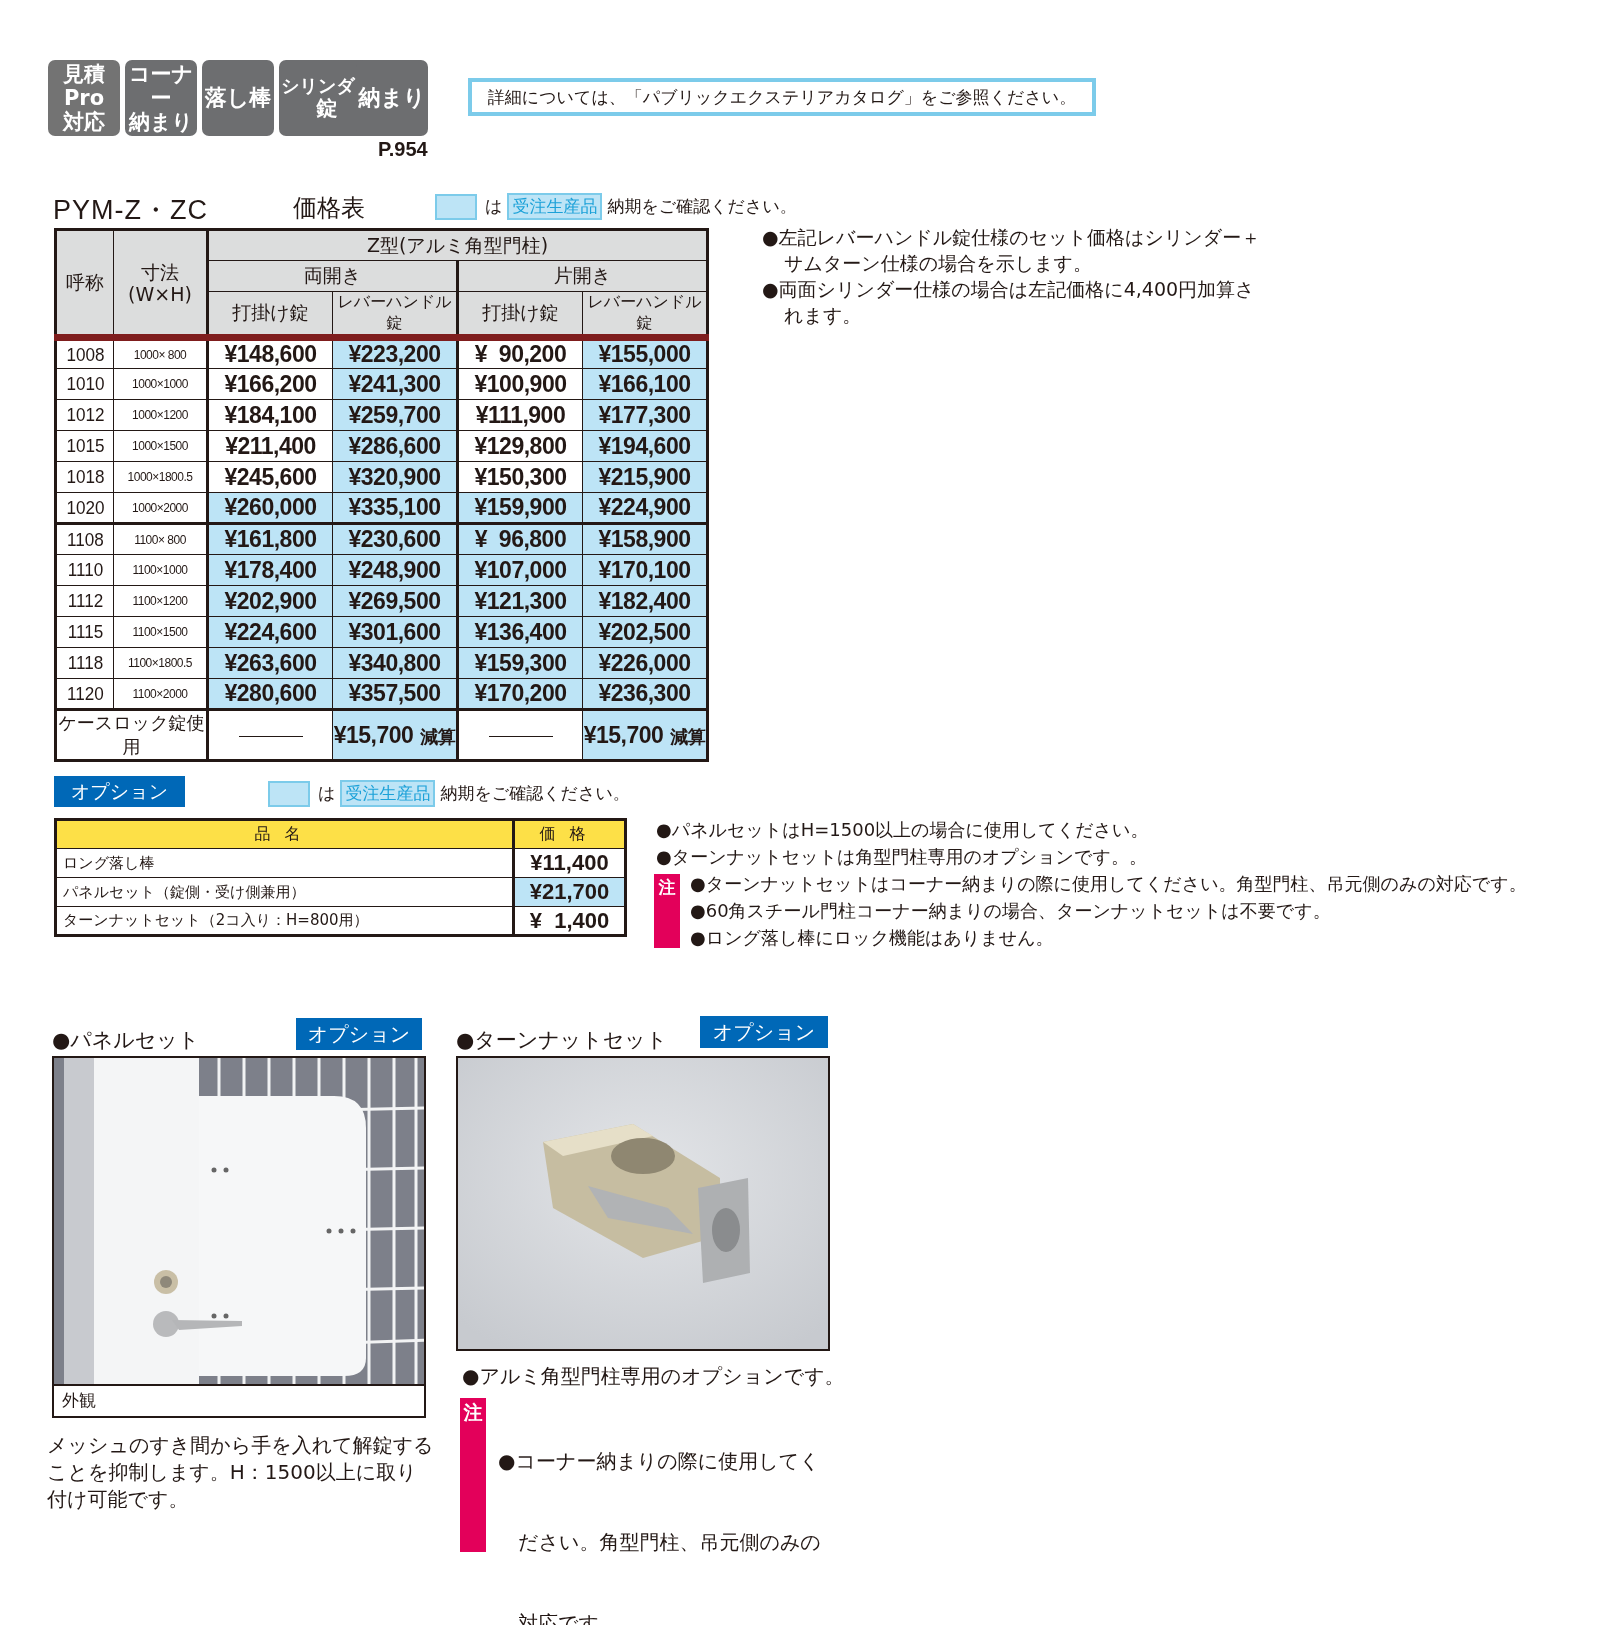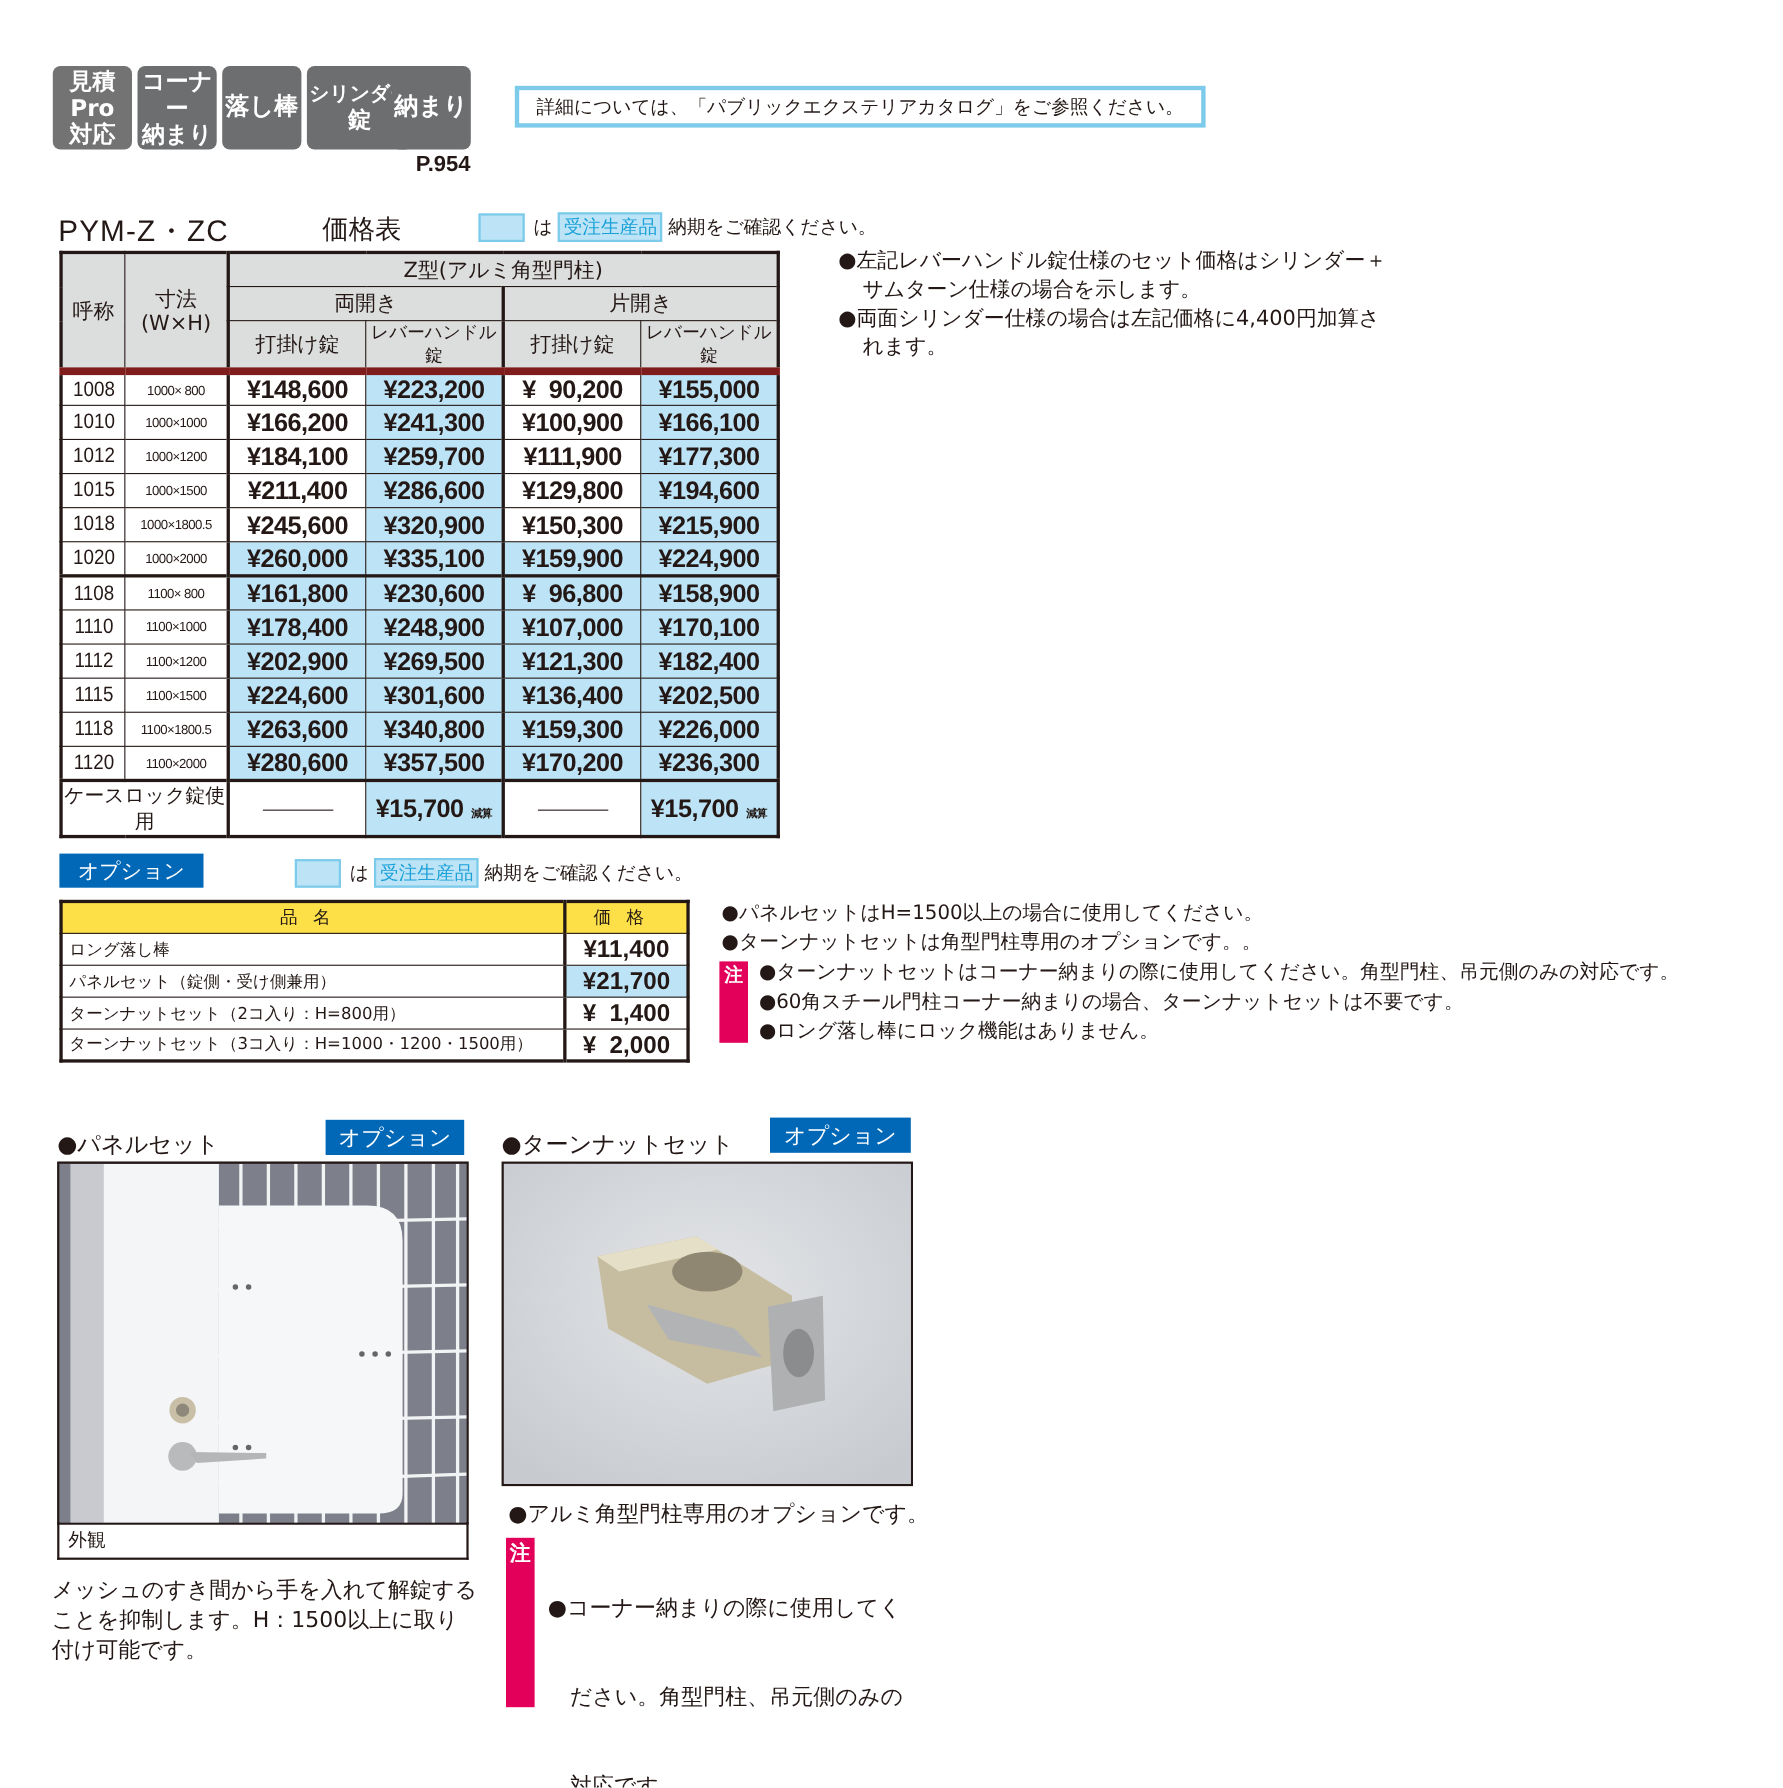--- a/index.html
+++ b/index.html
@@ -23,21 +23,21 @@
   table { border-collapse:collapse; }
   .ptable { position:absolute; left:54px; top:228px; border:3px solid #231815; }
   .ptable td, .ptable th { border:1px solid #231815; padding:0; text-align:center; height:31px; box-sizing:border-box; }
   .ptable th { background:#dcdddd; font-weight:normal; font-size:19px; }
   .ptable .thick-r { border-right:3px solid #231815; }
   .ptable .thick-b { border-bottom:7px solid #7f1d1d; }
   .ptable td.code { font-family:"Liberation Sans", sans-serif; font-size:19px; width:58px; transform:scaleX(0.9); }
   .ptable td.size { font-family:"Liberation Sans", sans-serif; font-size:12px; width:94px; letter-spacing:-0.5px; }
   .ptable td.price { font-family:"Liberation Sans", sans-serif; font-weight:bold; font-size:23px; width:125px; letter-spacing:-0.5px; }
   .ptable td.blue { background:#bde4f6; }
-  .ptable td .reduce { font-size:10px; font-weight:bold; margin-left:7px; }
+  .ptable td .reduce { font-size:18px; font-weight:bold; margin-left:7px; }
   .ptable td .dash { display:inline-block; width:64px; border-top:1px solid #231815; vertical-align:middle; }
 
   .notes-right { position:absolute; left:762px; top:224px; width:500px; font-size:19px; line-height:26px; }
   .notes-right p { margin:0; padding-left:22px; text-indent:-22px; }
 
   
   .opt-tag { position:absolute; background:#0068b7; color:#fff; font-size:19px; display:flex; align-items:center; justify-content:center; }
   .otable { position:absolute; left:54px; top:818px; border:3px solid #231815; }
   .otable th, .otable td { border:1px solid #231815; height:29px; box-sizing:border-box; padding:0; }
   .otable th { background:#fde047; font-weight:normal; font-size:16px; letter-spacing:14px; }
@@ -260,24 +260,20 @@
         <td class="name">ロング落し棒</td>
         <td class="oprice" style="white-space: pre;">¥11,400</td>
       </tr>
       <tr>
         <td class="name">パネルセット（錠側・受け側兼用）</td>
         <td class="oprice blue" style="white-space: pre;">¥21,700</td>
       </tr>
       <tr>
         <td class="name">ターンナットセット（2コ入り：H=800用）</td>
         <td class="oprice" style="white-space: pre;">¥  1,400</td>
-      </tr>
-      <tr>
-        <td class="name">ターンナットセット（3コ入り：H=1000・1200・1500用）</td>
-        <td class="oprice" style="white-space: pre;">¥  2,000</td>
       </tr>
     </tbody>
 </table>
 
 <div class="opt-notes">
   <p>●パネルセットはH=1500以上の場合に使用してください。</p>
   <p>●ターンナットセットは角型門柱専用のオプションです。。</p>
 </div>
 <div class="chu" style="left:654px;top:874px;height:74px;line-height:26px;">注</div>
 <div class="chu-notes" style="left:690px;top:870px;">

